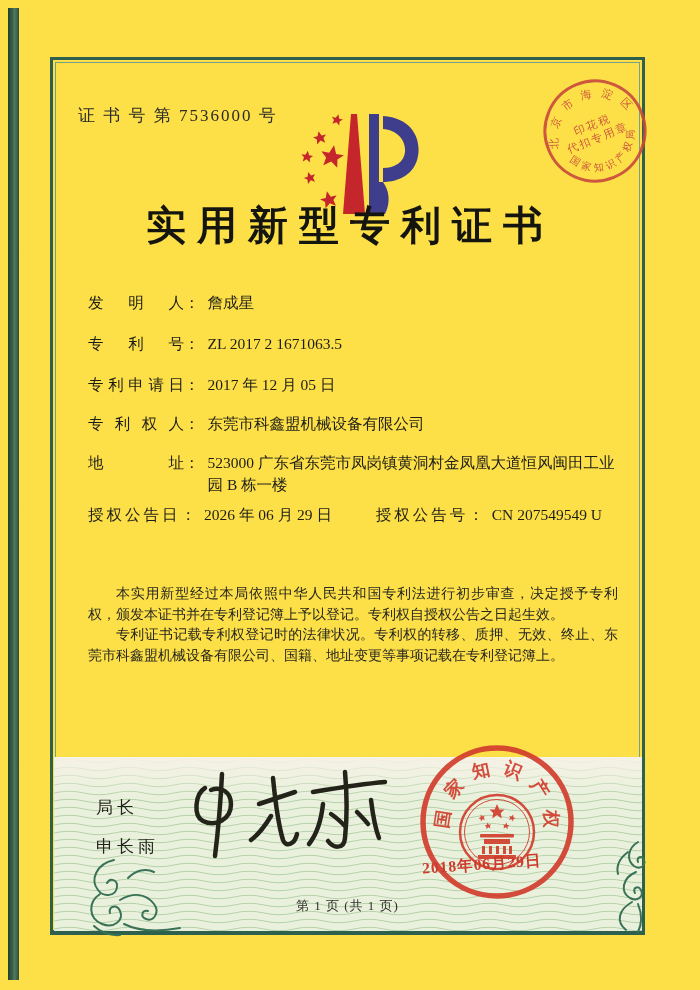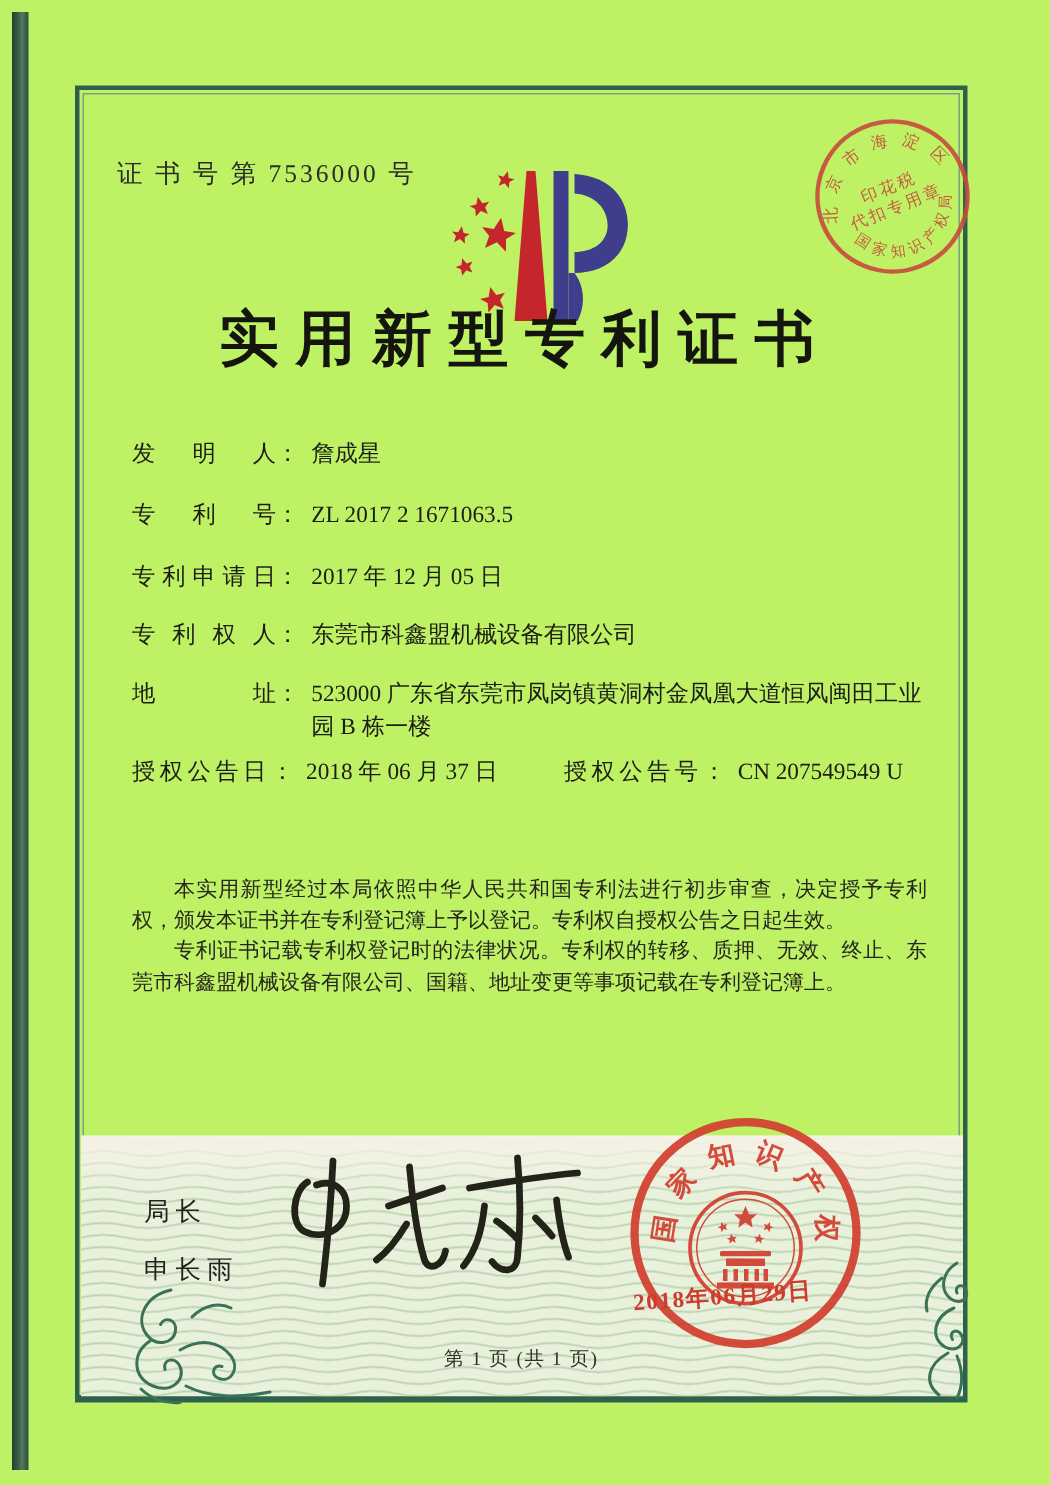--- a/index.html
+++ b/index.html
@@ -1,17 +1,17 @@
 <!DOCTYPE html>
 <html><head>
 <meta charset="utf-8">
 <style>
   html,body{margin:0;padding:0;}
   body{font-family:"Liberation Serif","DejaVu Serif",serif;background:#e8e4d8;}
-  .page{position:relative;width:700px;height:990px;background:#bef264;overflow:hidden;}
+  .page{position:relative;width:700px;height:990px;background:#fde047;overflow:hidden;}
   .spine{position:absolute;left:8px;top:8px;width:11px;height:972px;
     background:linear-gradient(90deg,#223f2e 0%,#3c6049 40%,#527a5e 60%,#2b4f3b 100%);}
   .frame{position:absolute;left:50px;top:57px;width:595px;height:878px;
     border:3px solid #2d604d;border-bottom-width:5px;box-sizing:border-box;}
   .frame-inner{position:absolute;inset:2px;border:1px solid #76a089;}
   .cert-no{position:absolute;left:78px;top:104px;font-size:17px;letter-spacing:2px;color:#2b2b28;}
   .logo{position:absolute;left:285px;top:110px;}
   .title{position:absolute;left:0;top:198px;width:700px;text-align:center;
     font-size:40px;font-weight:600;letter-spacing:11px;color:#15150f;}
   .fields{position:absolute;left:88px;top:292px;width:540px;font-size:15.5px;color:#1d1d18;}
@@ -105,21 +105,21 @@
     <div class="f-row mb-md">
       <span class="f-label">专利申请日</span><span class="f-colon">：</span><span class="f-value">2017 年 12 月 05 日</span>
     </div>
     <div class="f-row mb-md">
       <span class="f-label">专利权人</span><span class="f-colon">：</span><span class="f-value">东莞市科鑫盟机械设备有限公司</span>
     </div>
     <div class="f-row addr">
       <span class="f-label">地址</span><span class="f-colon">：</span><span class="f-value addr-value">523000 广东省东莞市凤岗镇黄洞村金凤凰大道恒风闽田工业园 B 栋一楼</span>
     </div>
     <div class="f-row grant-row">
-      <span class="g-label">授权公告日</span><span class="f-colon">：</span><span class="f-value">2018 年 06 月 37 日</span>
+      <span class="g-label">授权公告日</span><span class="f-colon">：</span><span class="f-value">2026 年 06 月 29 日</span>
       <span class="g-right g-label">授权公告号</span><span class="f-colon">：</span><span class="f-value">CN 207549549 U</span>
     </div>
   </div>
 
   <div class="paras">
     <p>本实用新型经过本局依照中华人民共和国专利法进行初步审查，决定授予专利权，颁发本证书并在专利登记簿上予以登记。专利权自授权公告之日起生效。</p>
     <p>专利证书记载专利权登记时的法律状况。专利权的转移、质押、无效、终止、东莞市科鑫盟机械设备有限公司、国籍、地址变更等事项记载在专利登记簿上。</p>
   </div>
 
   <div class="director">

